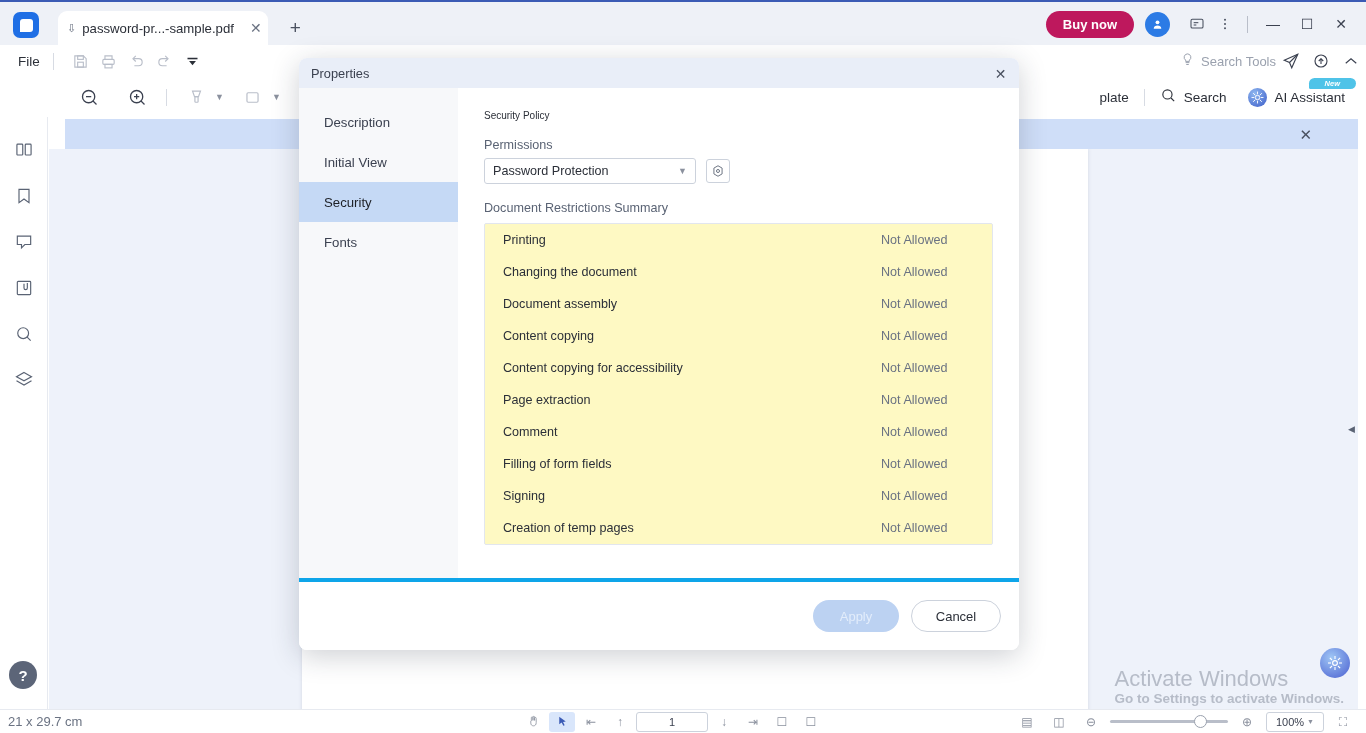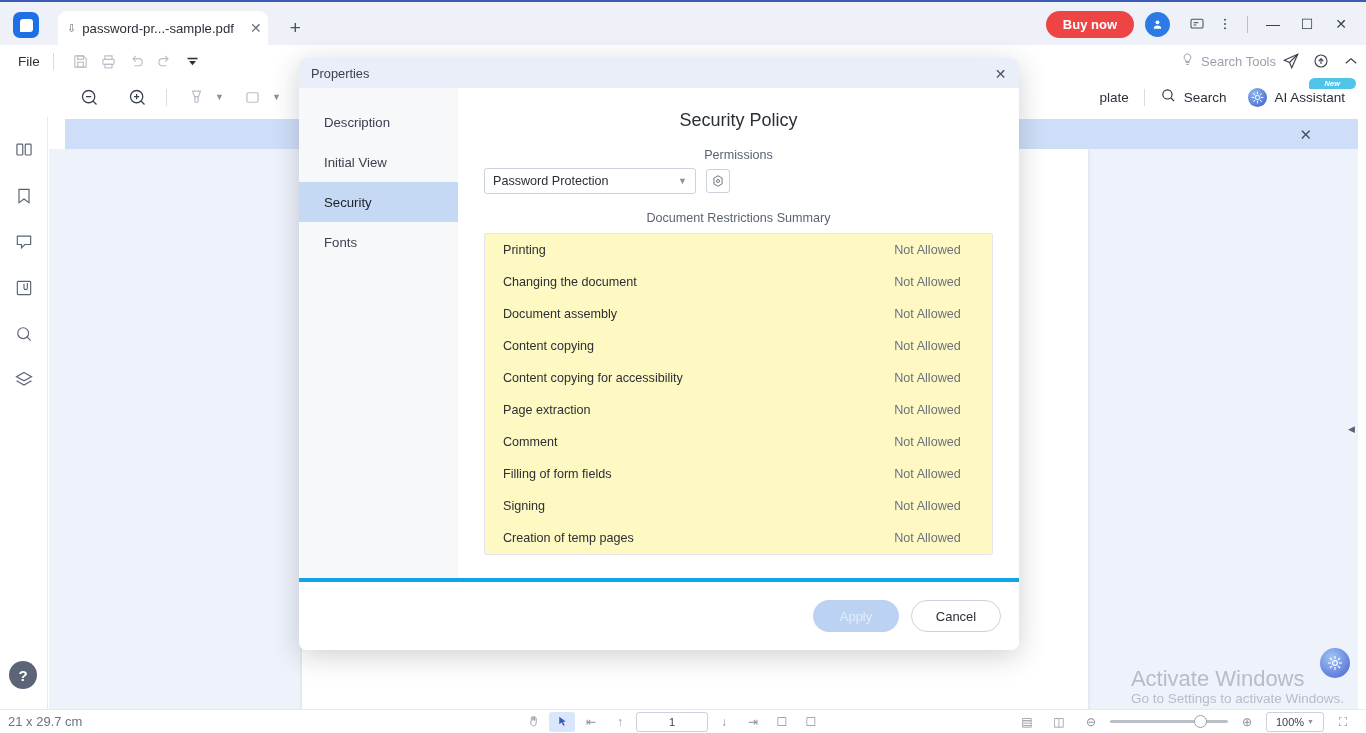--- a/index.html
+++ b/index.html
@@ -34,21 +34,21 @@
     background: #ffffff; display: flex; align-items: center;
     padding: 0 6px 0 9px; gap: 6px;
   }
   .tab .chev { color: #6a7282; font-size: 11px; line-height: 1; }
   .tab .tab-title { font-size: 13.2px; color: #2b2f38; white-space: nowrap; }
   .tab .tab-close { color: #6a7282; font-size: 14px; margin-left: 10px; line-height: 1; cursor: pointer; }
   .newtab { font-size: 19px; color: #4a5160; margin: 0 0 6px 22px; cursor: pointer; }
 
   .win-right { position: absolute; right: 8px; top: 8px; display: flex; align-items: center; gap: 0; }
   .buynow {
-    background: #ef4444; color: #fff; border: none; border-radius: 14px;
+    background: #be185d; color: #fff; border: none; border-radius: 14px;
     height: 27px; padding: 0 17px; font-size: 13px; font-family: inherit;
     font-weight: bold; cursor: pointer; margin-right: 11px;
   }
   .avatar {
     width: 25px; height: 25px; border-radius: 50%; background: #2c7be5;
     display: flex; align-items: center; justify-content: center; cursor: pointer;
     margin-right: 13px;
   }
   .avatar svg { display: block; }
   .icon-btn { width: 28px; height: 28px; display: flex; align-items: center; justify-content: center; cursor: pointer; color: #4a5160; }
@@ -132,21 +132,21 @@
   }
   .left-arrow-handle {
     position: absolute; left: 51px; top: 411px; color: #5a6374; font-size: 9px; cursor: pointer;
   }
 
   
   .watermark {
     position: absolute; right: 22px; bottom: 27px; text-align: left; pointer-events: none;
   }
   .wm1 { font-size: 22px; color: #b6bcc8; line-height: 1.15; }
-  .wm2 { font-size: 13.5px; color: #b6bcc8; }
+  .wm2 { font-size: 13.5px; color: #b6bcc8; font-weight: bold; }
   .wm-orb {
     position: absolute; right: 16px; bottom: 55px; width: 30px; height: 30px; border-radius: 50%;
     background: radial-gradient(circle at 38% 32%, #9fc6f5, #4a5fd0);
     display: flex; align-items: center; justify-content: center; color: #fff; font-size: 15px;
   }
 
   
   .statusbar {
     position: absolute; left: 0; bottom: 0; width: 1366px; height: 24px;
     background: #fff; border-top: 1px solid #e7eaf0;
@@ -172,31 +172,31 @@
   .modal-title {
     height: 30px; background: #e9eef8;
     display: flex; align-items: center; padding: 0 12px;
     font-size: 12.8px; color: #3b4150; position: relative;
   }
   .modal-close {
     position: absolute; right: 9px; top: 6px; width: 19px; height: 19px;
     display: flex; align-items: center; justify-content: center;
     color: #4a5160; font-size: 14px; cursor: pointer;
   }
-  .modal-body { flex: 1; display: flex; min-height: 0; text-align: center; }
+  .modal-body { flex: 1; display: flex; min-height: 0; }
   .modal-nav {
     width: 159px; background: #f7f8fa; padding-top: 14px; flex-shrink: 0;
   }
   .nav-item {
     height: 40px; display: flex; align-items: center; padding-left: 25px;
     font-size: 13.2px; color: #3b4150; cursor: pointer;
   }
   .nav-item.active { background: #c5d9f5; color: #1d2026; }
   .modal-main { flex: 1; background: #fff; padding: 22px 26px 0 26px; }
-  .sec-title { font-size: 18px; color: #2b2f38; margin-bottom: 17px; }
+  .sec-title { font-size: 10px; color: #2b2f38; margin-bottom: 17px; }
   .field-label { font-size: 12.6px; color: #5a6374; margin-bottom: 6px; }
   .field-row { display: flex; align-items: center; gap: 10px; margin-bottom: 17px; }
   .select-box {
     width: 212px; height: 26px; border: 1px solid #ccd2dc; border-radius: 3px;
     display: flex; align-items: center; padding: 0 8px; font-size: 12.6px; color: #2b2f38;
     justify-content: space-between; cursor: pointer; background: #fff;
   }
   .select-box .sc { font-size: 9px; color: #8b919e; }
   .gear-btn {
     width: 24px; height: 24px; border: 1px solid #ccd2dc; border-radius: 3px;

